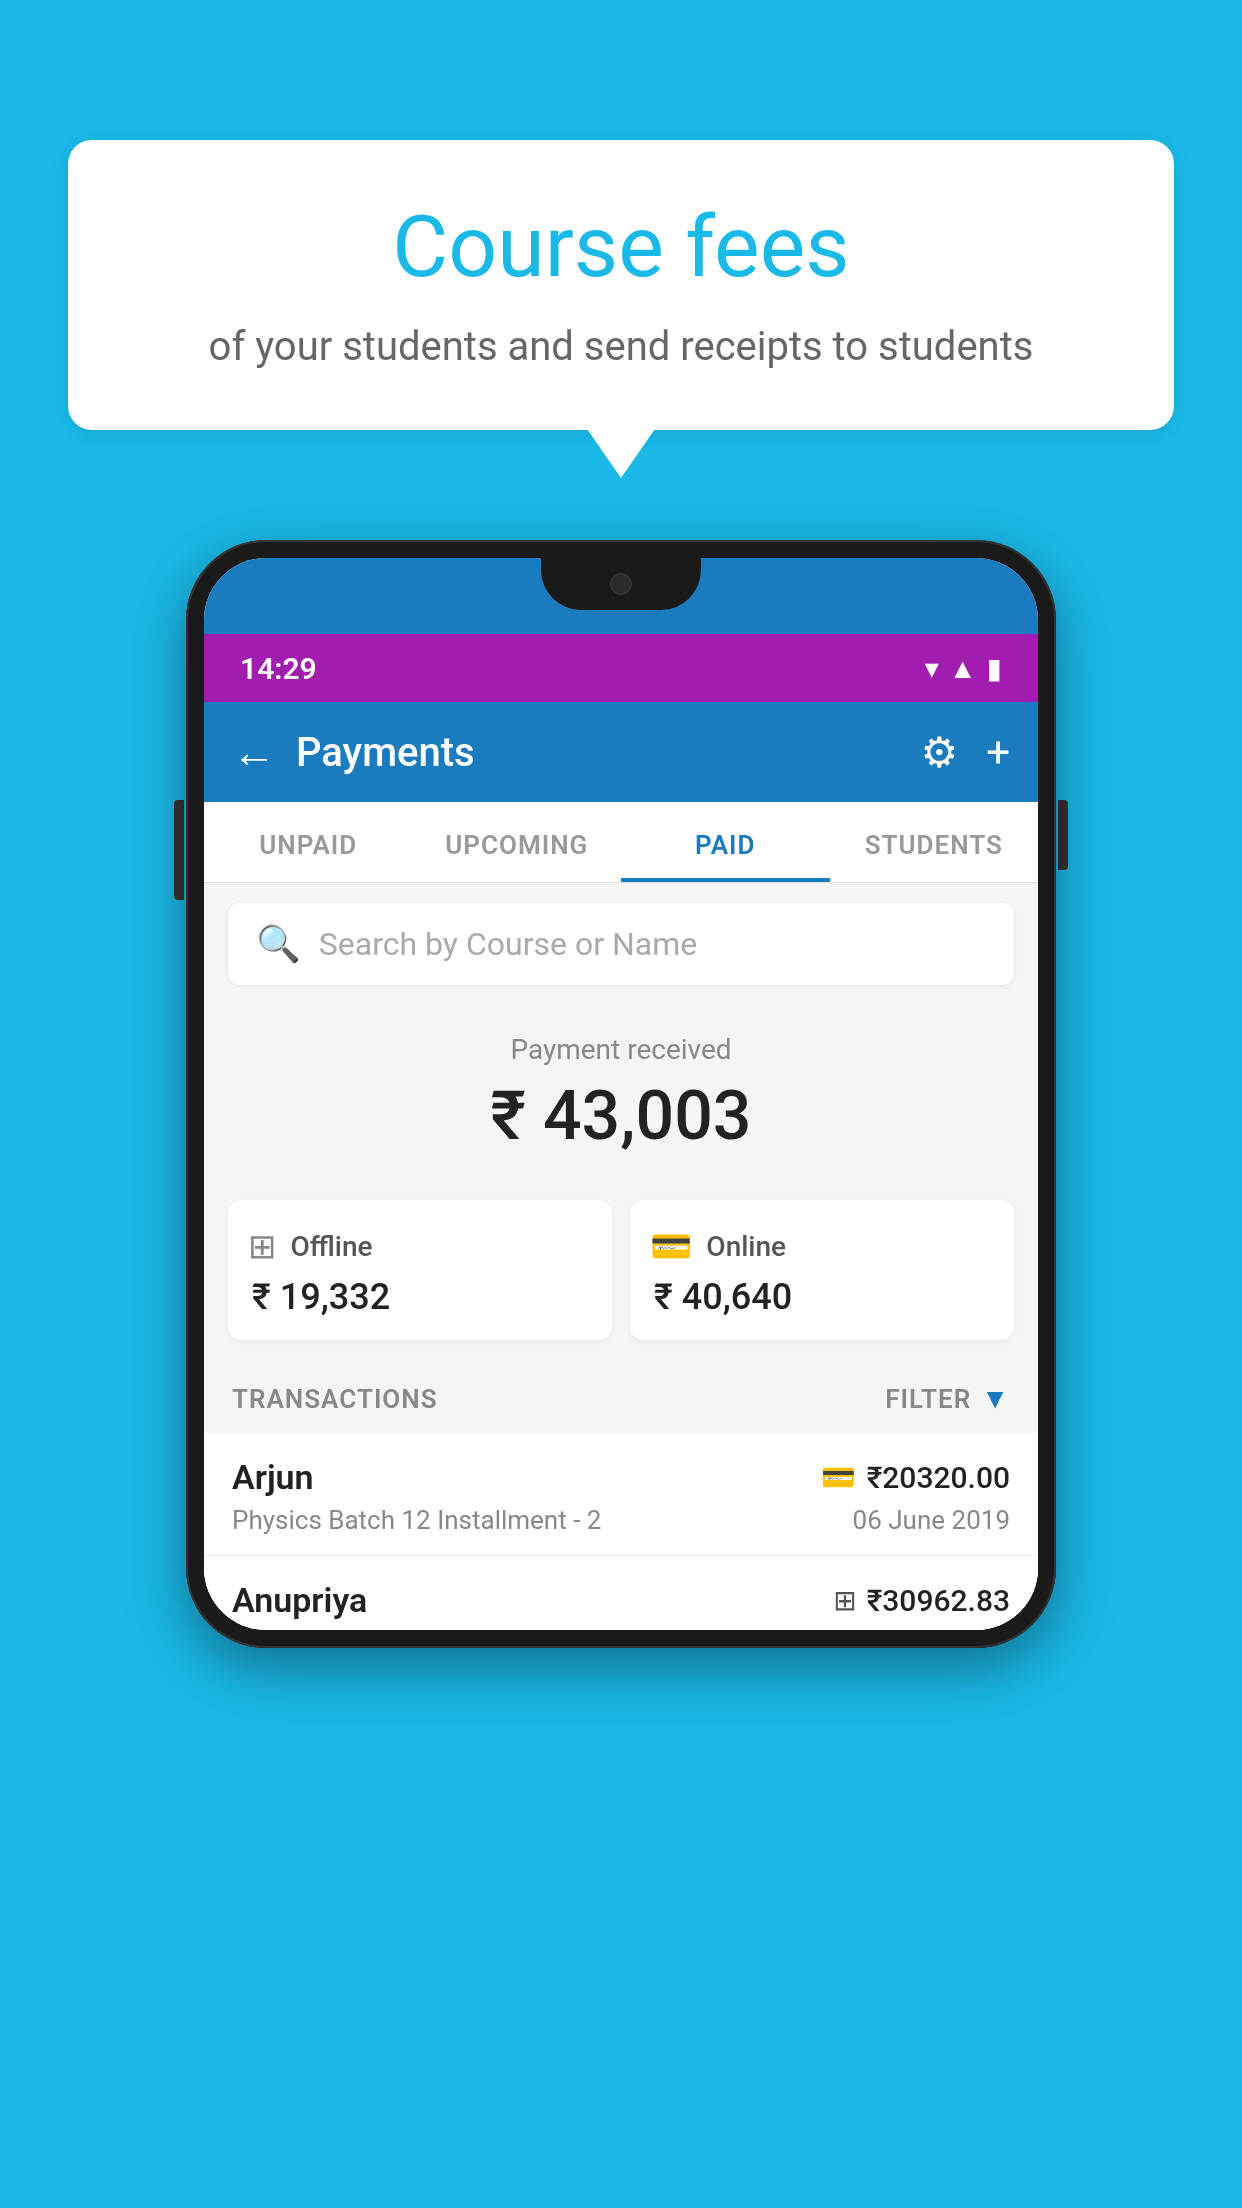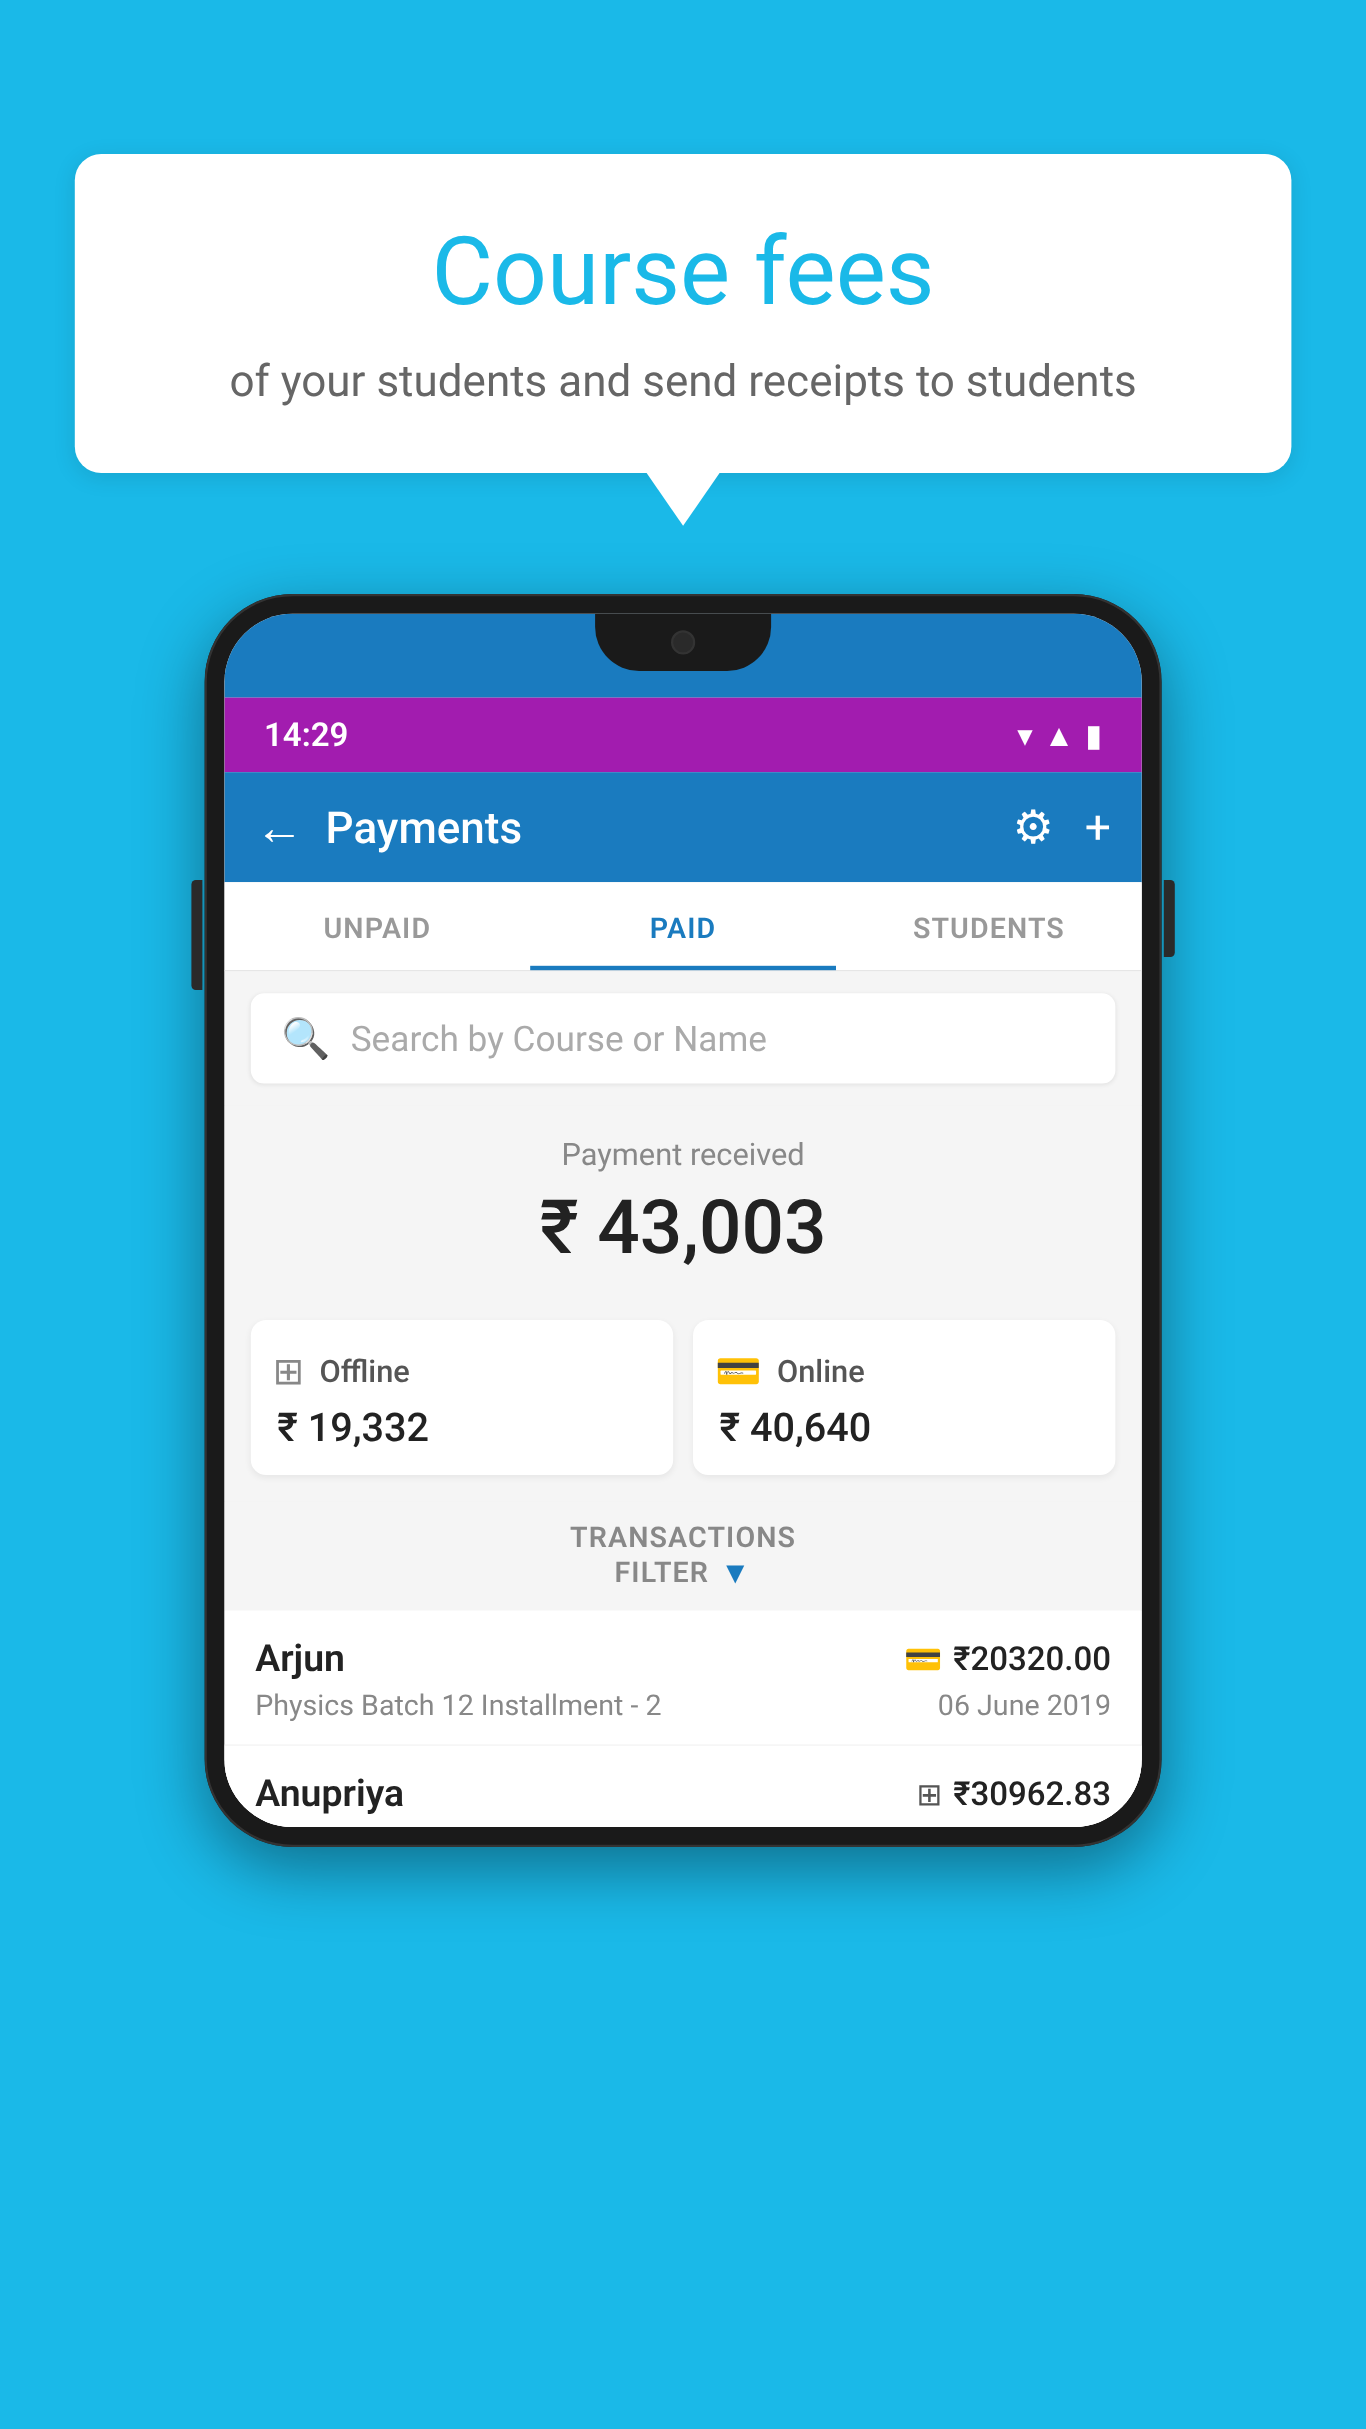--- a/index.html
+++ b/index.html
@@ -298,21 +298,20 @@
       padding-left: 4px;
     }
 
     
     .transactions-header {
       background: #f5f5f5;
       display: flex;
       align-items: center;
       justify-content: space-between;
       padding: 18px 28px;
-      flex-direction: column;
     }
     .transactions-label {
       color: #888888;
       font-size: 26px;
       font-weight: 600;
       letter-spacing: 1px;
     }
     .filter-btn {
       display: flex;
       align-items: center;
@@ -421,20 +420,23 @@
         </div>
         <div class="header-right">
           <span class="header-icon">⚙</span>
           <span class="header-icon">+</span>
         </div>
       </div>
 
       <div class="tabs-bar">
         <div class="tab-item">
           <span>UNPAID</span>
+        </div>
+        <div class="tab-item">
+          <span>UPCOMING</span>
         </div>
         <div class="tab-item active">
           <span>PAID</span>
         </div>
         <div class="tab-item">
           <span>STUDENTS</span>
         </div>
       </div>
 
       <div class="search-container">

